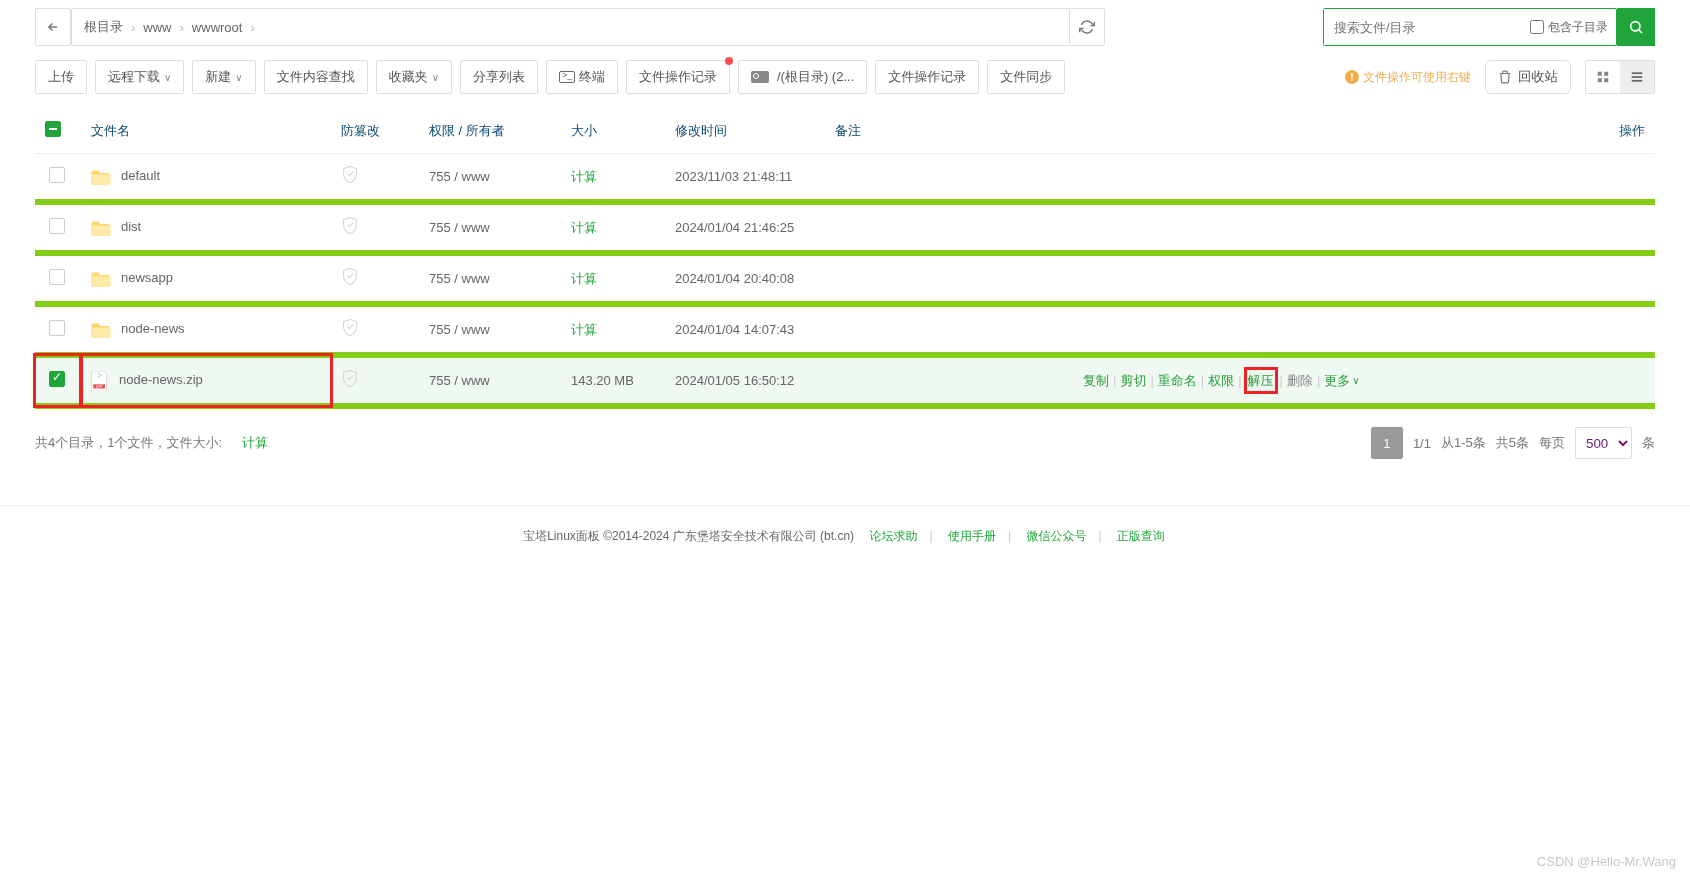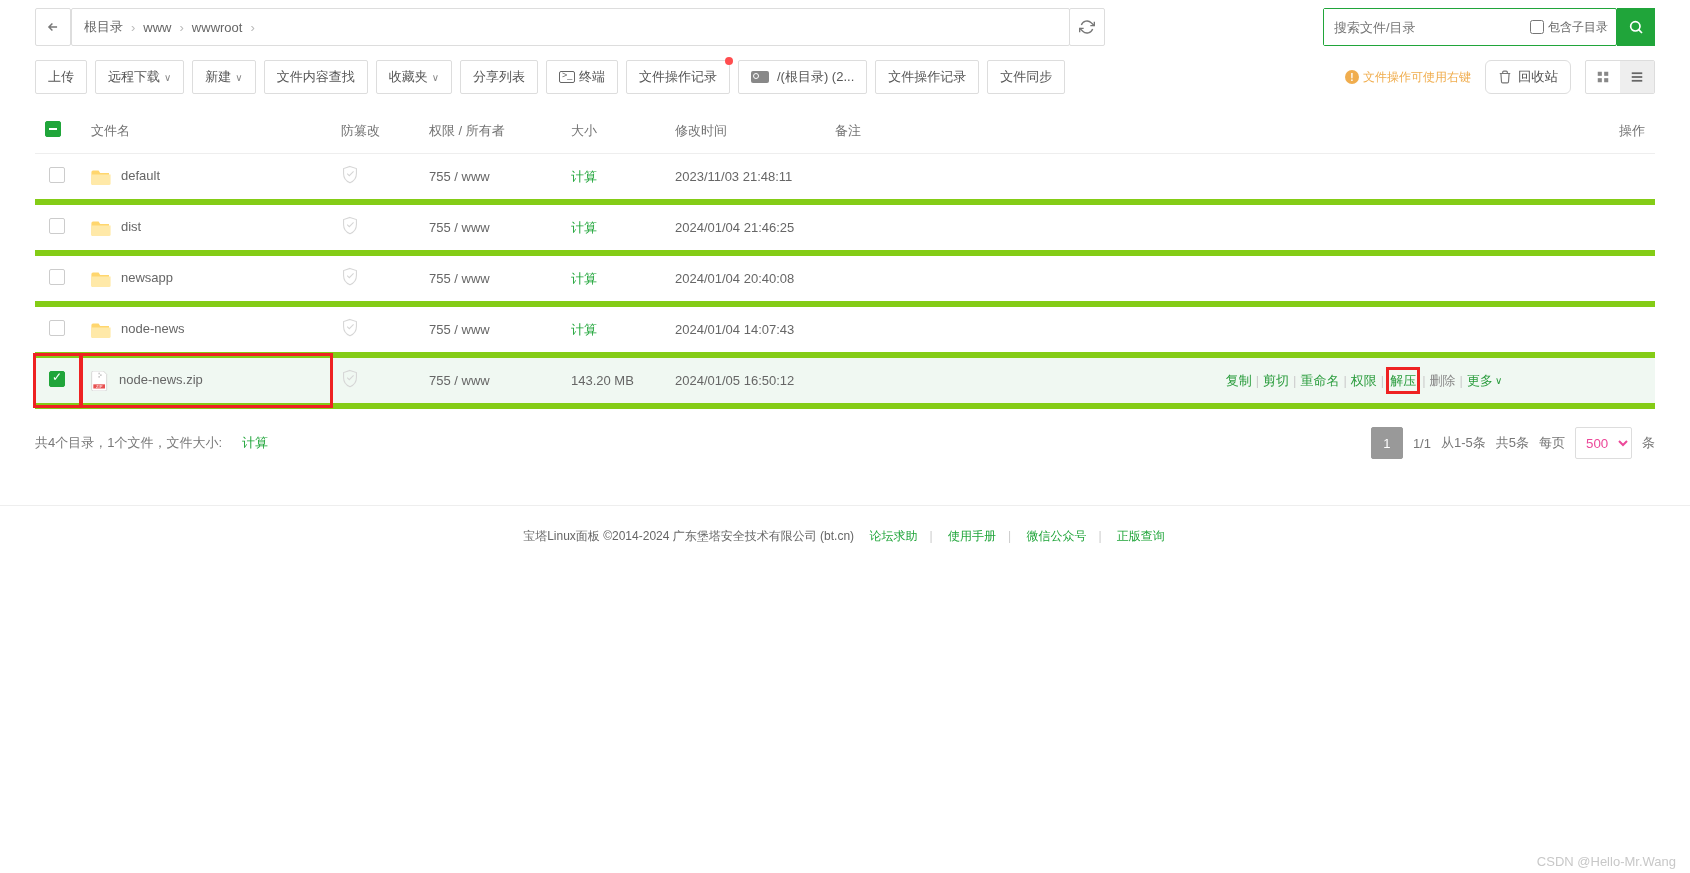--- a/index.html
+++ b/index.html
@@ -22,42 +22,42 @@
 .notify-dot{position:absolute;top:-4px;right:-4px;width:8px;height:8px;background:#ff4d4f;border-radius:50%}
 .btn-rel{position:relative}
 .tool-right{margin-left:auto;display:flex;align-items:center;gap:14px}
 .warn-text{color:#f0ad4e;font-size:12px;display:flex;align-items:center;gap:4px}
 .warn-icon{display:inline-flex;width:14px;height:14px;background:#f0ad4e;color:#fff;border-radius:50%;align-items:center;justify-content:center;font-size:10px;font-weight:bold}
 .trash-btn{height:34px;padding:0 12px;border:1px solid #ddd;background:#fff;border-radius:6px;color:#555;display:flex;align-items:center;gap:6px;cursor:pointer}
 .view-toggle{display:flex;border:1px solid #ddd;border-radius:2px;overflow:hidden}
 .view-toggle div{width:34px;height:32px;display:flex;align-items:center;justify-content:center;cursor:pointer}
 .view-toggle .active{background:#eee}
 .file-table{width:100%;border-collapse:collapse}
-.file-table th{text-align:left;padding:13px 10px;color:#737373;font-weight:normal;border-bottom:1px solid #eee;background:#fff;font-size:13px}
+.file-table th{text-align:left;padding:13px 10px;color:#0c4a6e;font-weight:normal;border-bottom:1px solid #eee;background:#fff;font-size:13px}
 .file-table td{padding:11px 10px;border-bottom:6px solid #84cc16;color:#666;font-size:13px}
 .file-table tr.selected td{background:#f0f8f2}
 .chk{width:16px;height:16px;border:1px solid #ccc;border-radius:2px;display:inline-block;cursor:pointer}
 .chk.checked{background:#20a53a;border-color:#20a53a;position:relative}
 .chk.checked::after{content:"✓";color:#fff;position:absolute;top:-2px;left:2px;font-size:12px}
 .chk.header{background:#20a53a;border-color:#20a53a;position:relative}
 .chk.header::after{content:"";position:absolute;top:6px;left:3px;width:8px;height:2px;background:#fff}
 .folder-icon{width:20px;height:16px;display:inline-block;vertical-align:middle;margin-right:10px}
 .zip-icon{width:18px;height:20px;display:inline-block;vertical-align:middle;margin-right:10px}
 .calc-link{color:#20a53a;cursor:pointer}
-.row-actions{text-align:center;color:#20a53a;white-space:nowrap}
+.row-actions{text-align:left;color:#20a53a;white-space:nowrap}
 .row-actions a{cursor:pointer;color:#2a9c3d}
 .row-actions .sep{color:#ccc;margin:0 4px}
 .row-actions .more{display:inline-flex;align-items:center}
 .row-actions .del{color:#888}
 .footer-bar{display:flex;align-items:center;padding:18px 0 12px 0;color:#777}
 .footer-bar .left{display:flex;gap:20px}
 .pagination{margin-left:auto;display:flex;align-items:center;gap:10px}
 .page-btn{height:32px;min-width:32px;display:flex;align-items:center;justify-content:center;border:1px solid #ddd;border-radius:2px;padding:0 8px;color:#777}
 .page-btn.active{background:#999;border-color:#999;color:#fff}
-.page-select{height:32px;border:1px solid #ddd;border-radius:2px;padding:0 6px;color:#ec4899;background:#fff}
+.page-select{height:32px;border:1px solid #ddd;border-radius:2px;padding:0 6px;color:#701a75;background:#fff}
 .divider{height:1px;background:#eee;margin:34px -35px 0 -35px}
 .copyright{text-align:center;padding:22px 0;color:#666;font-size:12px}
 .copyright a{color:#20a53a;text-decoration:none;margin:0 2px}
 .copyright .csep{color:#ccc;margin:0 10px}
 .watermark{position:fixed;bottom:4px;right:14px;color:#c8c8c8;font-size:13px}
 .hl-checkbox{outline:3px solid #e22;outline-offset:-1px}
 .hl-action{outline:3px solid #e22;outline-offset:-1px;padding:4px 2px}
 .terminal-icon{width:16px;height:12px;border:1.5px solid #666;border-radius:2px;position:relative;display:inline-block}
 .terminal-icon::before{content:">_";position:absolute;top:-2px;left:2px;font-size:9px;color:#666}
 .disk-icon{width:18px;height:12px;background:#888;border-radius:2px;display:inline-block;margin-right:4px;position:relative}

